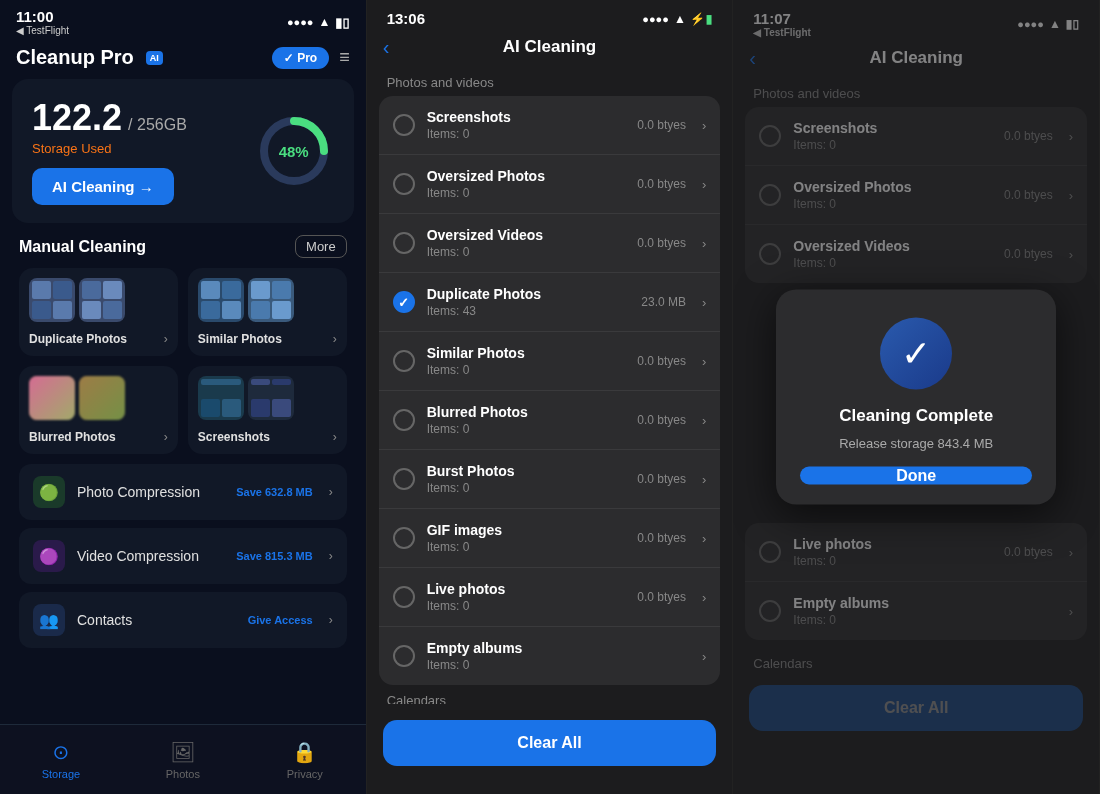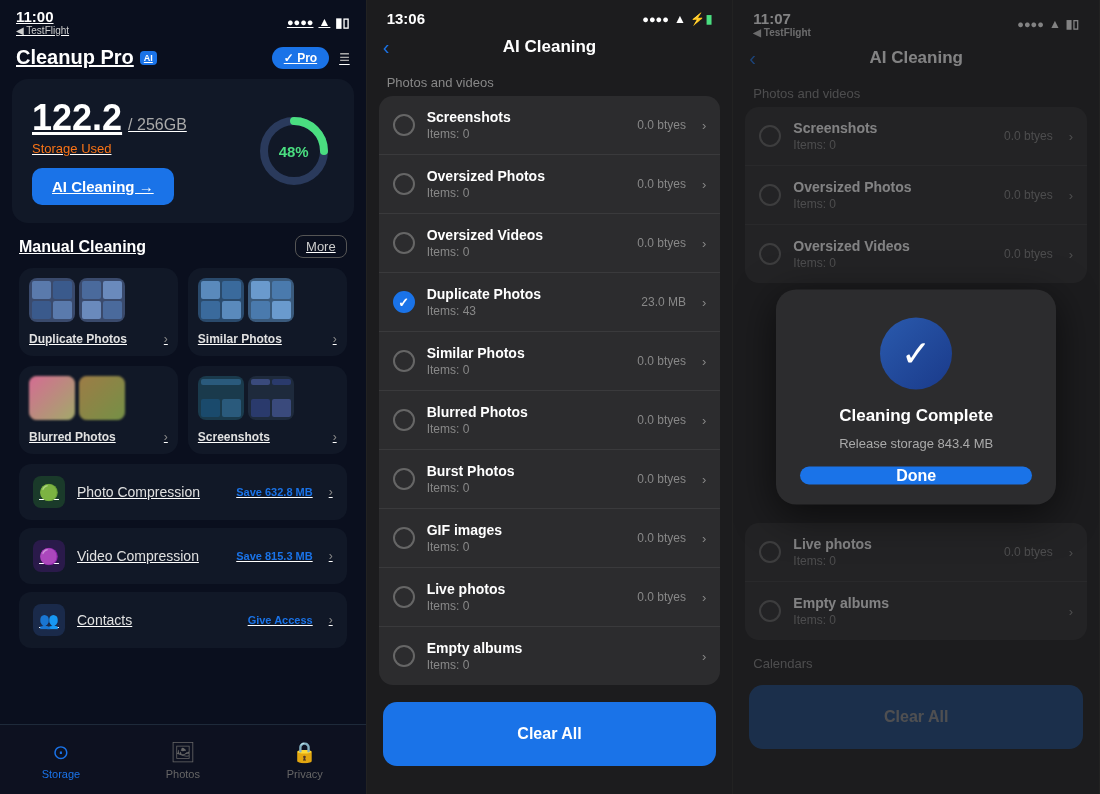--- a/index.html
+++ b/index.html
@@ -18,21 +18,20 @@
       height: 794px;
       overflow: hidden;
       position: relative;
       border-right: 1px solid #222;
     }
 
     
     .screen1 {
       background: #0a0f1e;
       color: #fff;
-      text-decoration: underline;
     }
 
     .status-bar {
       display: flex;
       justify-content: space-between;
       align-items: center;
       padding: 8px 16px 4px;
       font-size: 13px;
       font-weight: 600;
     }
@@ -47,21 +46,21 @@
       display: flex;
       justify-content: space-between;
       align-items: center;
       padding: 6px 16px 10px;
     }
     .app-title {
       font-size: 20px;
       font-weight: 700;
       display: flex;
       align-items: center;
-      gap: 6px;
+      gap: 12px;
     }
     .ai-badge {
       background: #1a73e8;
       border-radius: 4px;
       font-size: 9px;
       font-weight: 700;
       padding: 2px 4px;
       color: #fff;
     }
     .header-right { display: flex; align-items: center; gap: 10px; }
@@ -355,21 +354,21 @@
       background: #1c1c1e;
     }
     .clear-all-btn {
       width: 100%;
       background: #1a73e8;
       border: none;
       border-radius: 14px;
       color: #fff;
       font-size: 16px;
       font-weight: 600;
-      padding: 23px;
+      padding: 14px;
       cursor: pointer;
     }
 
     
     .screen3 {
       background: #1c1c1e;
       color: #fff;
     }
     .s3-dimmed {
       opacity: 0.45;

